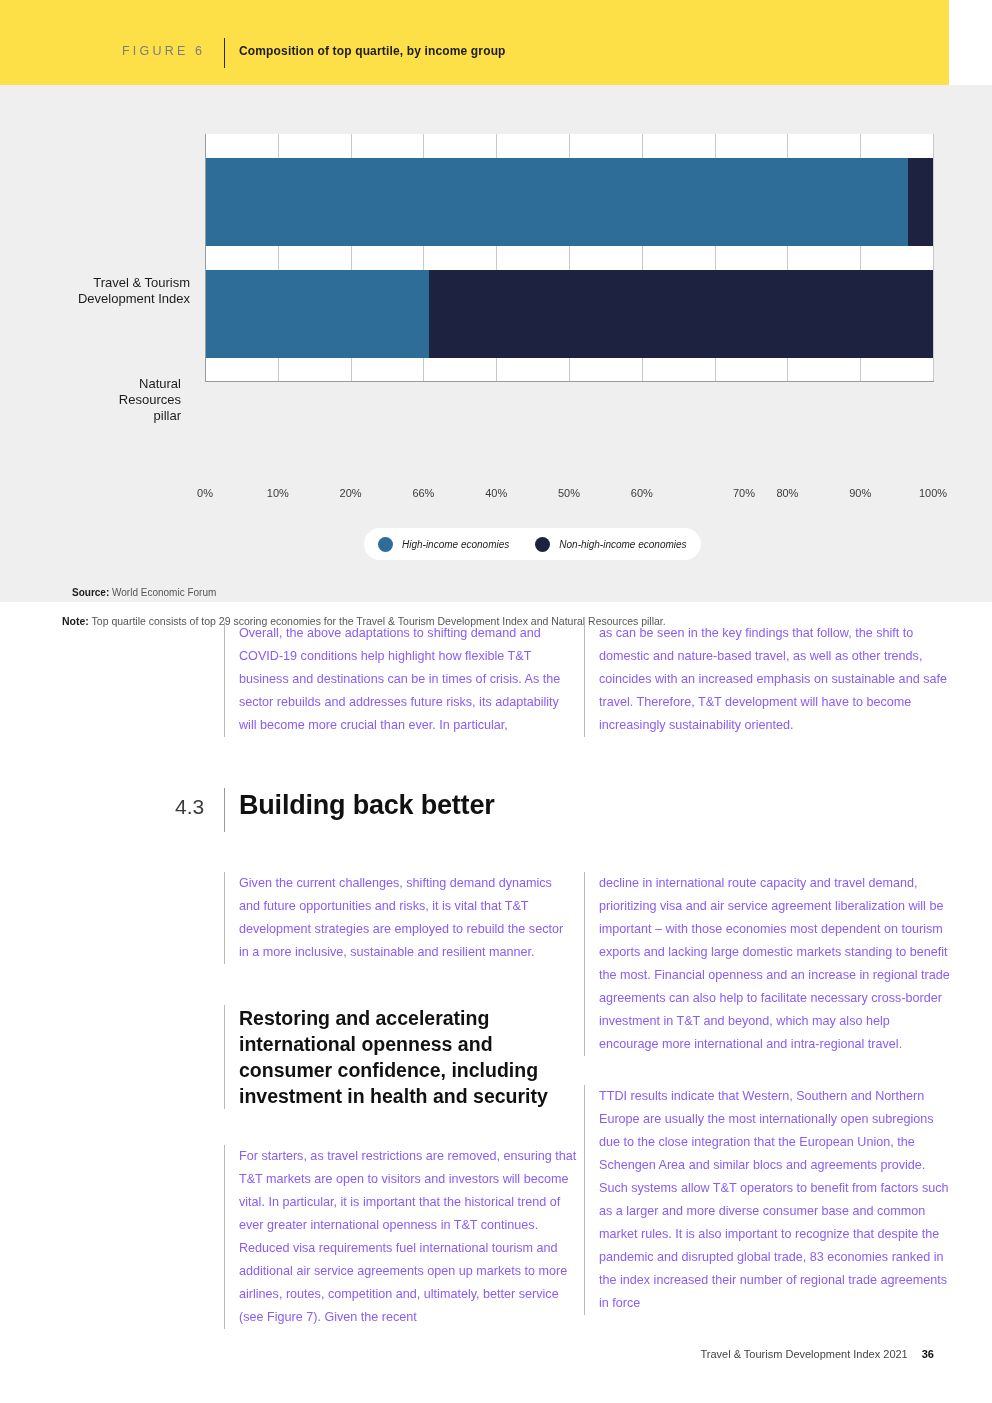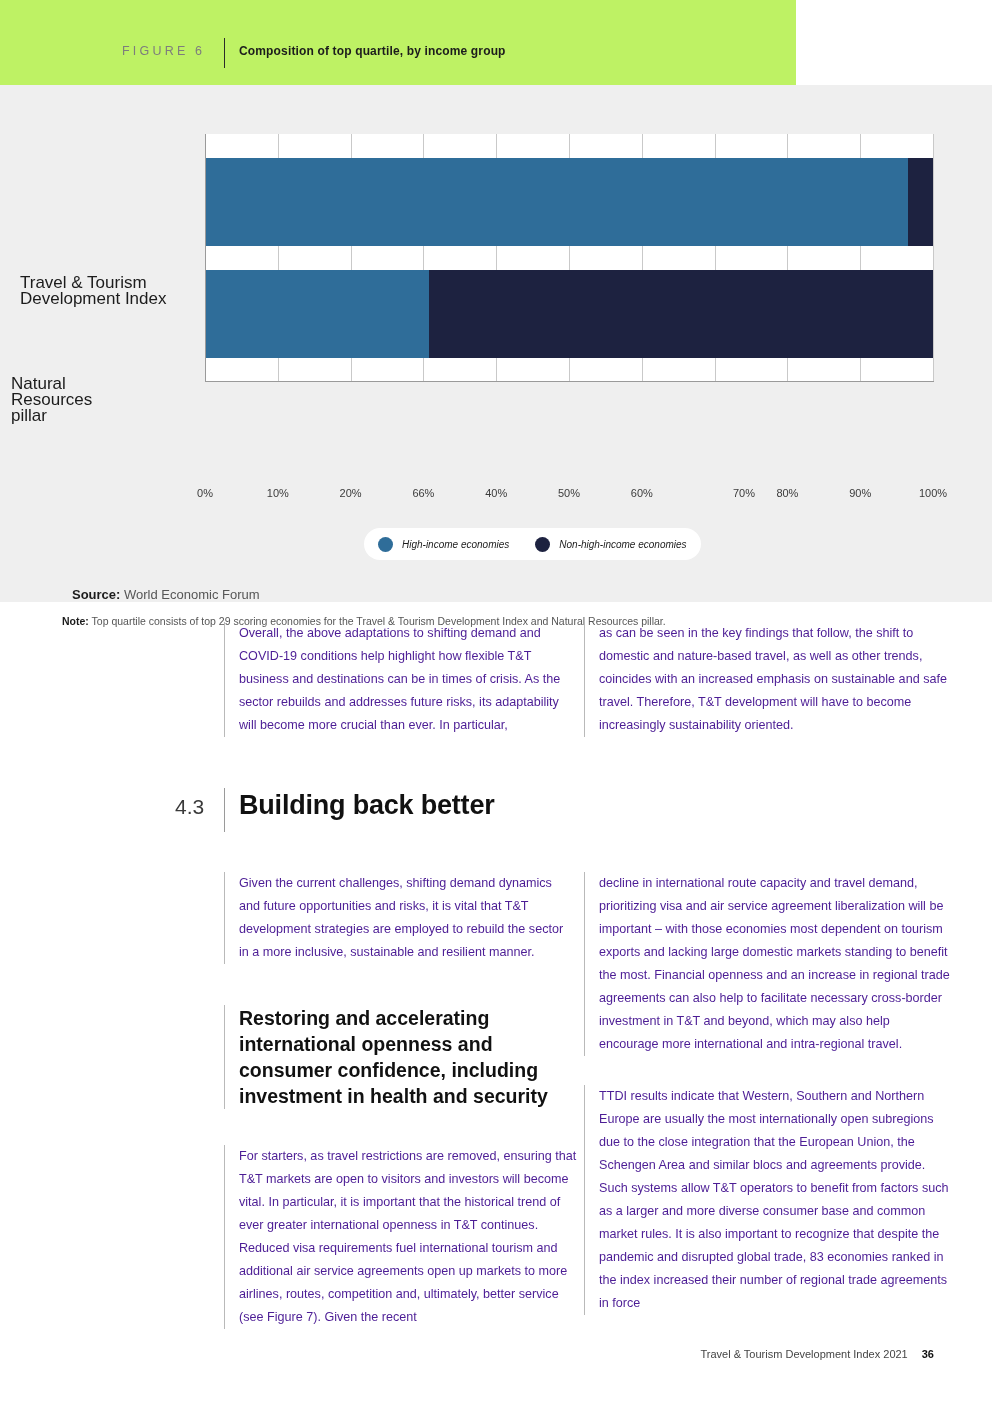--- a/index.html
+++ b/index.html
@@ -7,22 +7,22 @@
     width:992px;height:1403px;
     background:#ffffff;
     font-family:"Liberation Sans", sans-serif;
     color:#1c1c1c;
     position:relative;
     overflow:hidden;
   }
 
   
   .fig-header{
-    position:absolute;left:0;top:0;width:796px;height:85px;
-    background:#bef264;
+    position:absolute;left:0;top:0;width:949px;height:85px;
+    background:#fde047;
   }
   .fig-label{
     position:absolute;left:122px;top:44px;
     font-size:12.5px;letter-spacing:3.2px;color:#7d7d7d;
     font-weight:400;
   }
   .fig-divider{
     position:absolute;left:224px;top:38px;width:1px;height:30px;
     background:#2b2b2b;
   }
@@ -53,22 +53,22 @@
   }
 
   .bar-row{position:absolute;left:0;height:88px;}
   .bar-row.r0{top:24px;}
   .bar-row.r1{top:136px;}
   .seg{position:absolute;top:0;height:88px;}
   .seg.hi{background:#2f6d99;}
   .seg.non{background:#1d2240;}
 
   .cat-label{
-    position:absolute;text-align:left;width:170px;
-    font-size:17px;line-height:16px;color:#1c1c1c;
+    position:absolute;text-align:right;width:170px;
+    font-size:13px;line-height:16px;color:#1c1c1c;
   }
   .cat-label.c0{left:20px;top:190px;}
   .cat-label.c1{left:11px;top:291px;}
 
   .tick{
     position:absolute;top:402px;font-size:11px;color:#3b3b3b;
     transform:translateX(-50%);white-space:nowrap;
   }
 
   
@@ -76,30 +76,30 @@
     position:absolute;left:364px;top:443px;
     height:32px;background:#ffffff;border-radius:16px;
     display:flex;align-items:center;padding:0 14px;gap:26px;
   }
   .legend-item{display:flex;align-items:center;gap:9px;}
   .legend-dot{width:15px;height:15px;border-radius:50%;display:block;}
   .legend-text{font-size:10px;color:#1c1c1c;white-space:nowrap;font-style:italic;}
 
   
   .src{
-    position:absolute;left:62px;top:502px;font-size:13px;color:#565656;padding-left:10px;
+    position:absolute;left:62px;top:502px;font-size:10px;color:#565656;padding-left:10px;
   }
   .src b,.note b{color:#1c1c1c;font-weight:700;}
   .note{
     position:absolute;left:62px;top:530px;font-size:10.5px;color:#565656;
   }
 
   
   .col{
-    position:absolute;font-size:12.6px;line-height:23px;color:#4c1d95;
+    position:absolute;font-size:12.6px;line-height:23px;color:#8b5cf6;
     border-left:1px solid #b9b9b9;padding-left:14px;
   }
   .col p{margin:0 0 23px 0;}
   .col p:last-child{margin-bottom:0;}
 
   .intro-l{left:224px;top:622px;width:330px;}
   .intro-r{left:584px;top:622px;width:350px;}
 
   .sec-num{
     position:absolute;left:175px;top:795px;

